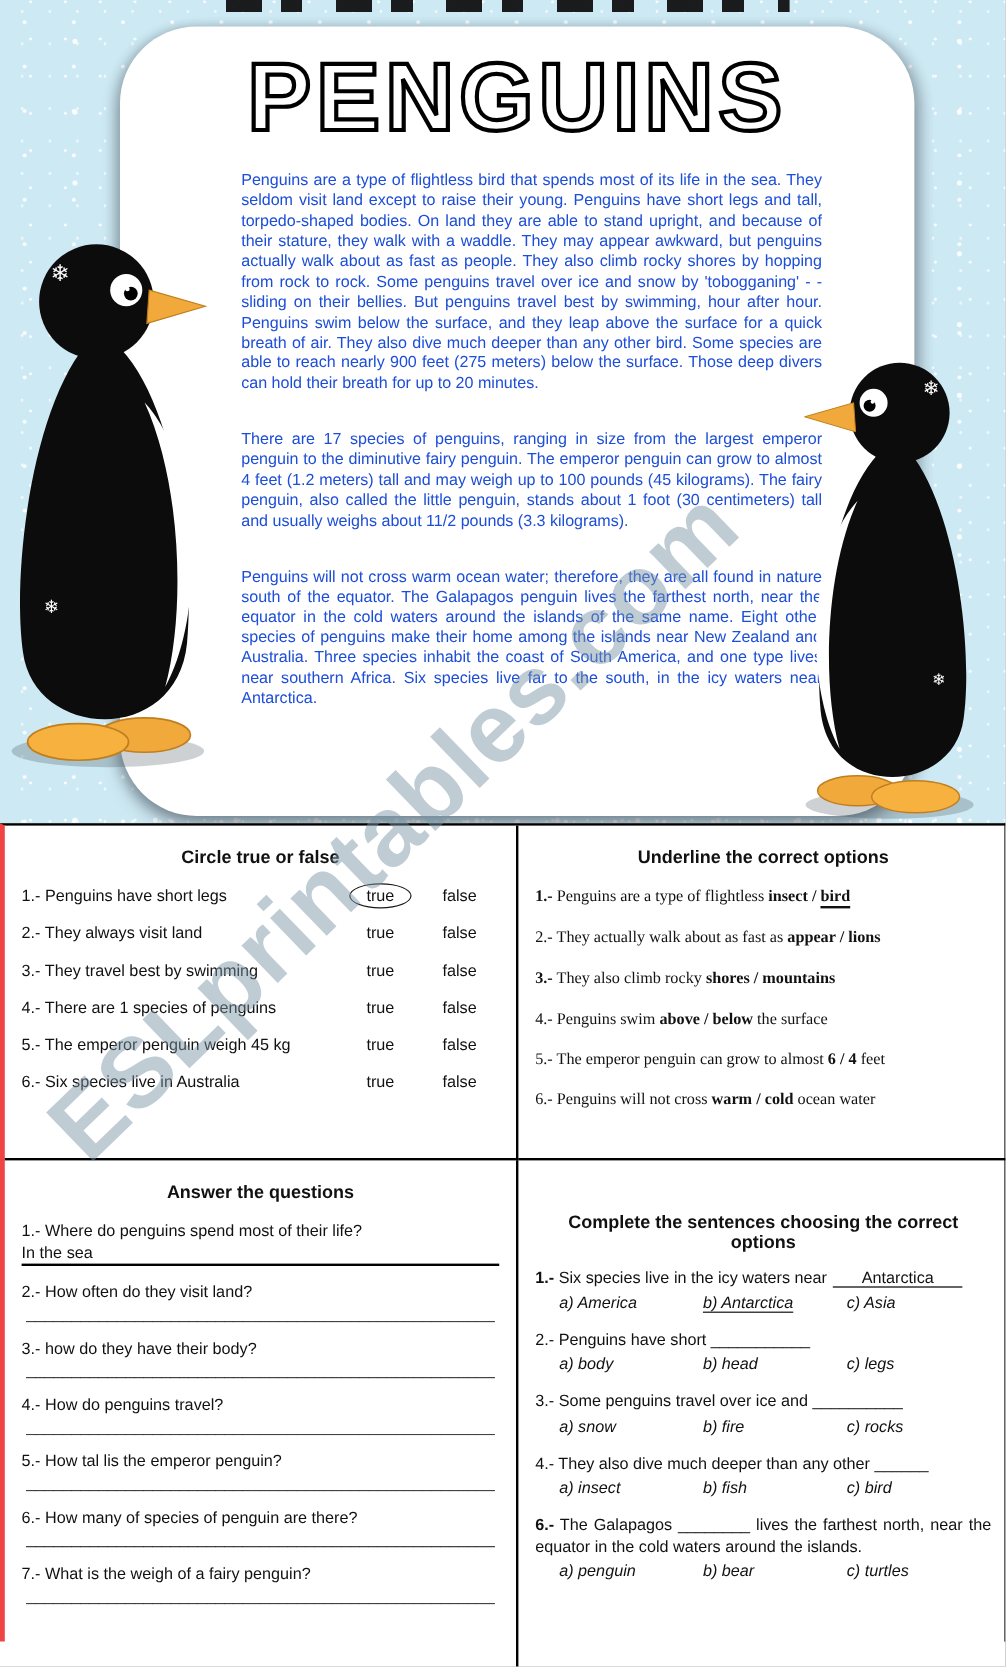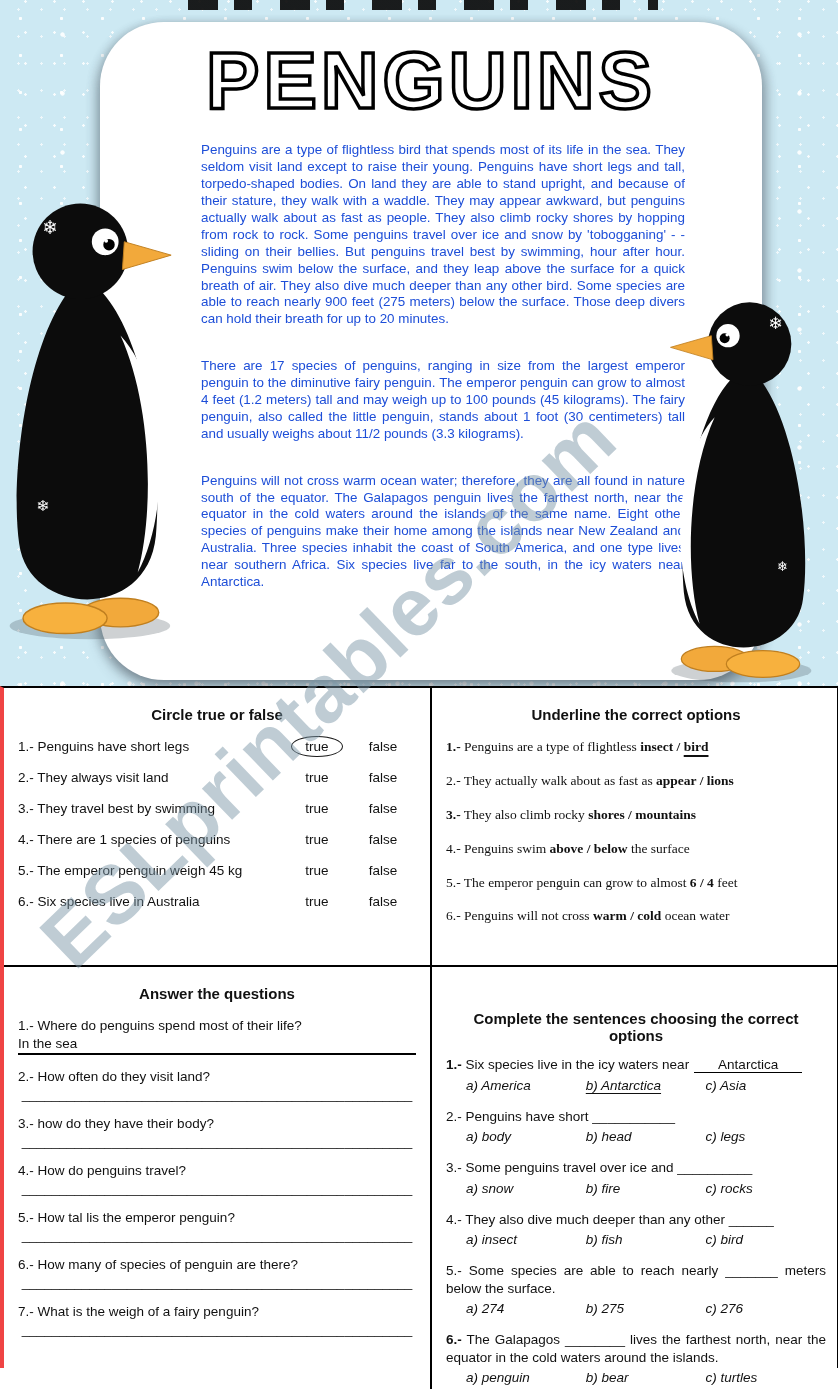--- a/index.html
+++ b/index.html
@@ -309,28 +309,20 @@
 
       <div class="c-item">
         <div class="c-text"><span>4.-</span> <span>They also dive much deeper than any other ______</span></div>
         <div class="c-opts">
           <span class="opt">a) insect</span>
           <span class="opt">b) fish</span>
           <span class="opt">c) bird</span>
         </div>
       </div>
 
-      <div class="c-item">
-        <div class="c-text"><span>5.-</span> <span>Some species are able to reach nearly _______ meters below the surface.</span></div>
-        <div class="c-opts">
-          <span class="opt">a) 274</span>
-          <span class="opt">b) 275</span>
-          <span class="opt">c) 276</span>
-        </div>
-      </div>
 
       <div class="c-item">
         <div class="c-text"><span class="n-bold">6.-</span> <span>The Galapagos ________ lives the farthest north, near the equator in the cold waters around the islands.</span></div>
         <div class="c-opts">
           <span class="opt">a) penguin</span>
           <span class="opt">b) bear</span>
           <span class="opt">c) turtles</span>
         </div>
       </div>
     </section>

